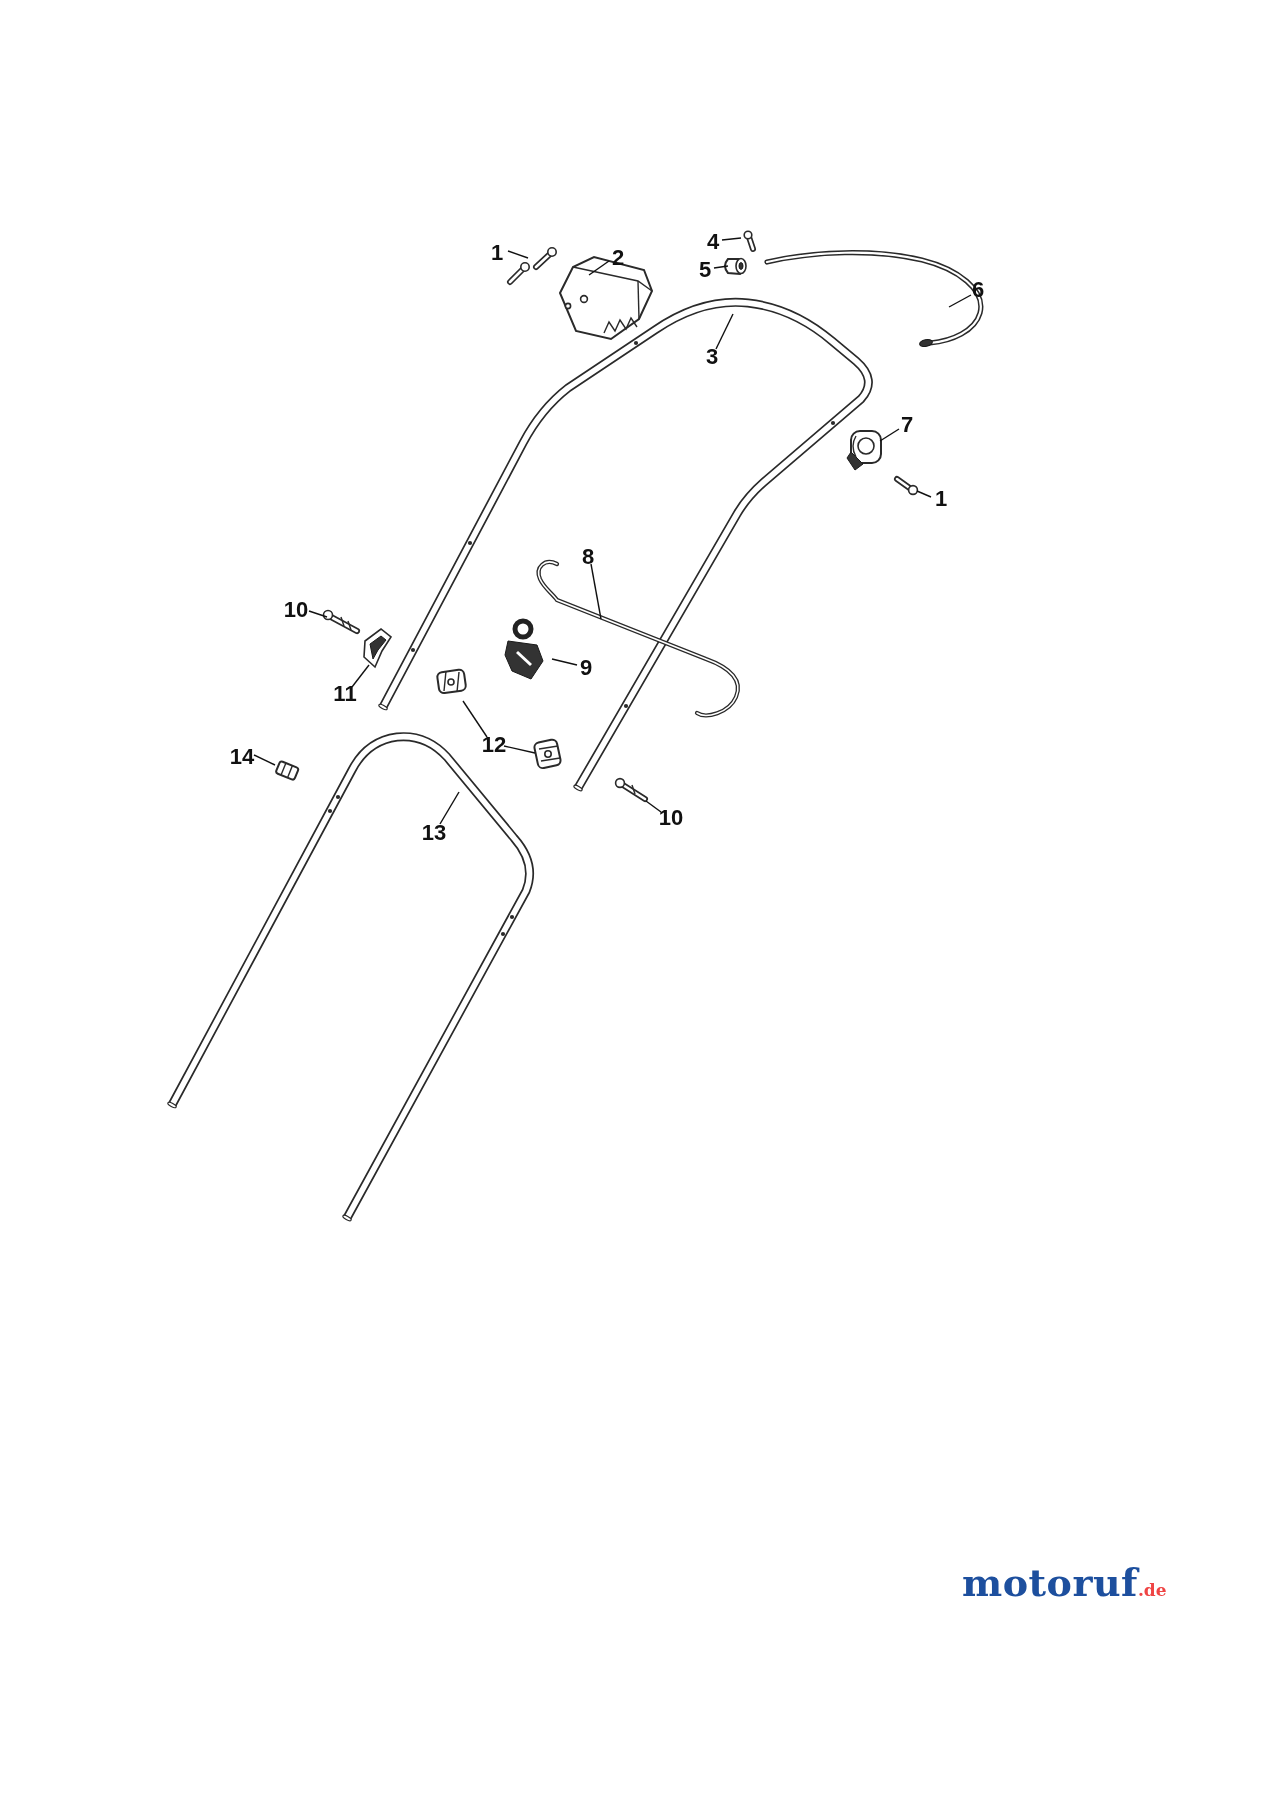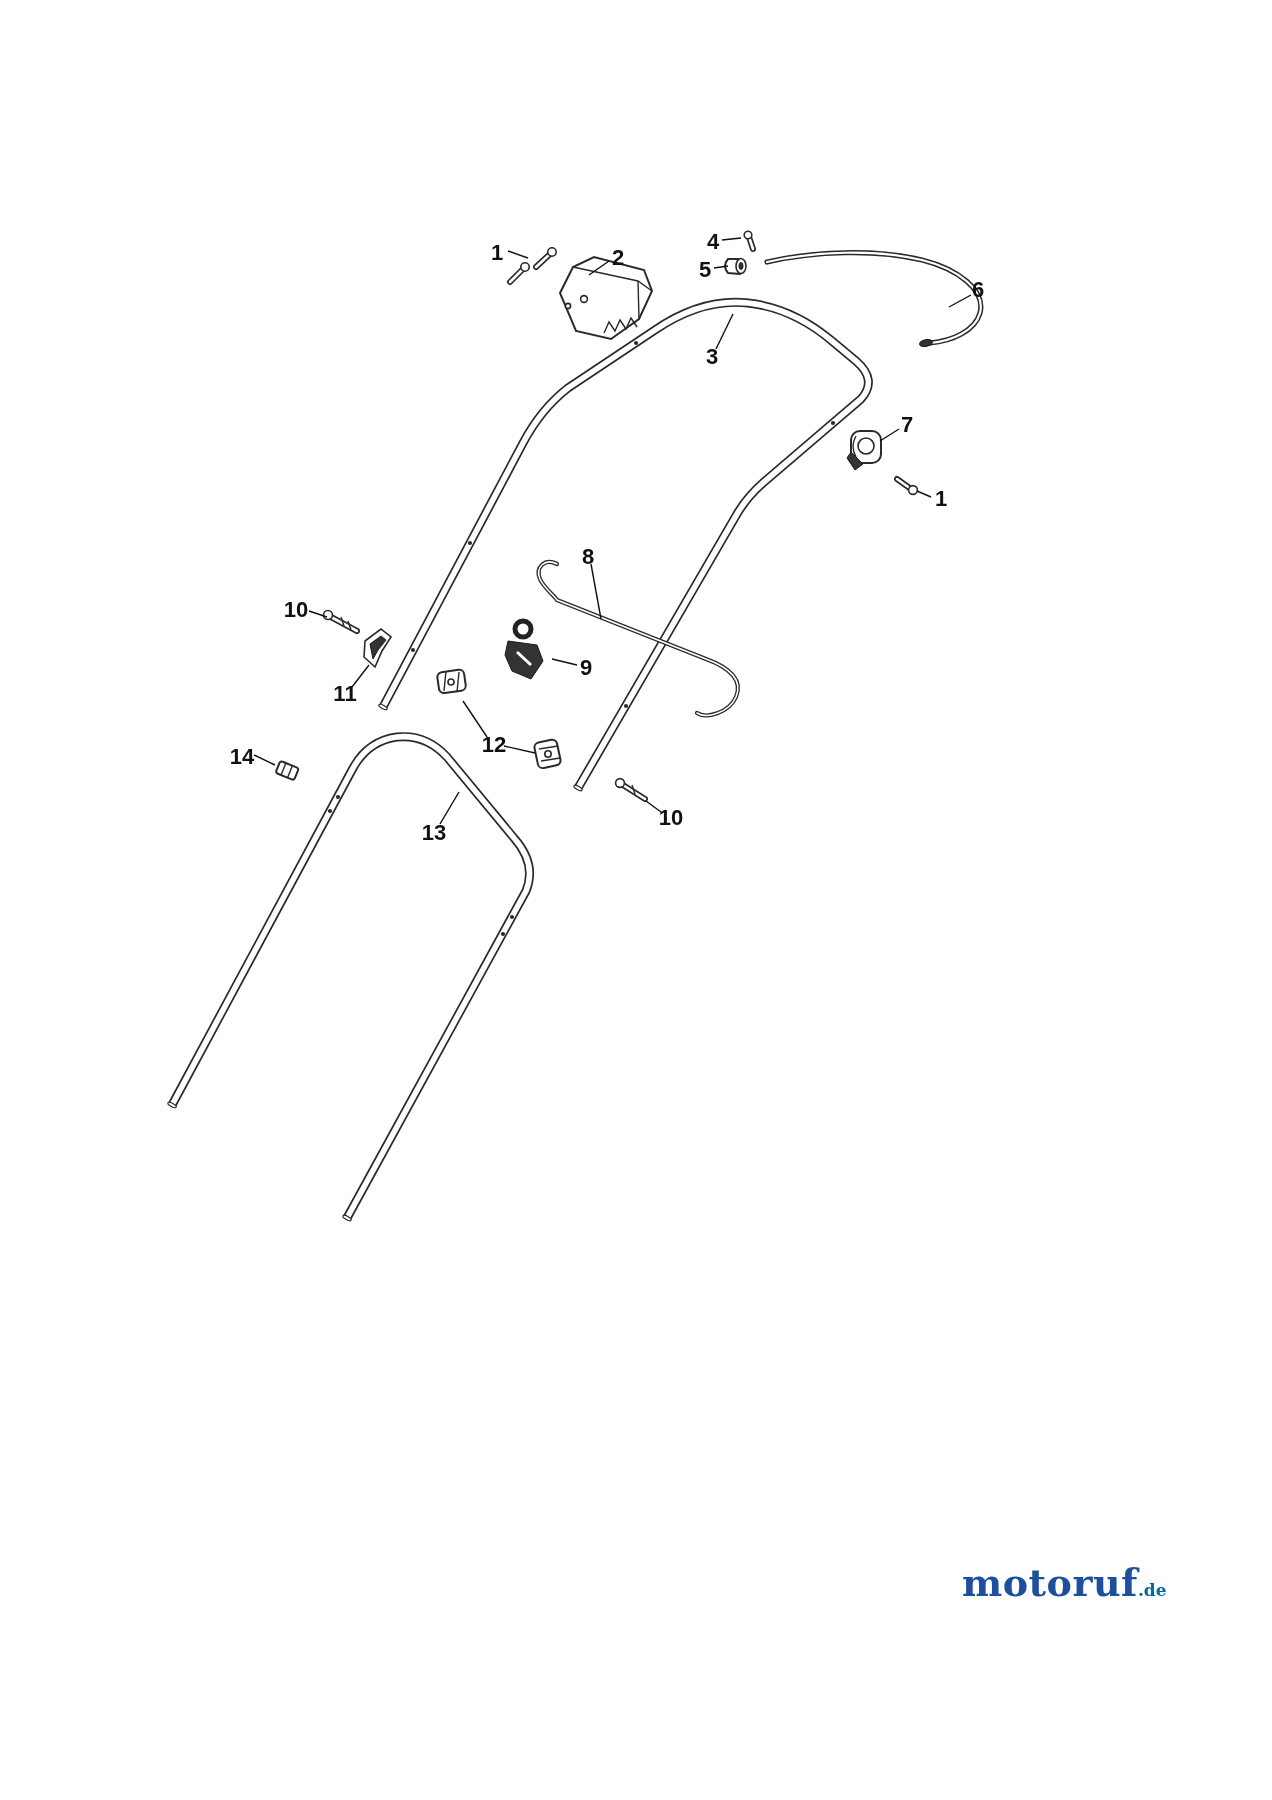--- a/index.html
+++ b/index.html
@@ -16,21 +16,21 @@
   .outline{fill:#fff;stroke:#2a2a2a;stroke-width:1.6;}
   .outline2{fill:#fff;stroke:#2a2a2a;stroke-width:2;}
   .dark-fill{fill:#333;stroke:#1a1a1a;stroke-width:1;}
   .thin{fill:none;stroke:#2a2a2a;stroke-width:1.4;}
   .screw-outer{stroke:#2a2a2a;stroke-width:6;stroke-linecap:round;}
   .screw-inner{stroke:#fff;stroke-width:2.6;stroke-linecap:round;}
   .leader{stroke:#111;stroke-width:1.4;}
   .part-label{font:bold 22px "Liberation Sans",sans-serif;fill:#111;text-anchor:middle;}
   .logo{position:absolute;left:962px;top:1560px;white-space:nowrap;font-family:"DejaVu Serif",serif;}
   .logo-brand{color:#1d4f9e;font-size:38px;font-weight:bold;letter-spacing:.5px;}
-  .logo-tld{color:#0369a1;font-size:17px;font-weight:bold;}
+  .logo-tld{color:#ef4444;font-size:17px;font-weight:bold;}
 </style>
 </head>
 <body>
 
 <div class="page">
 <svg width="1272" height="1800" viewBox="0 0 1272 1800">
 
   <g>
     <path class="tube-outer" d="M 172 1105 L 352 770 Q 367 741 397 737 Q 426 734 447 757 L 514 838 Q 537 864 526 891 L 347 1218"></path>
     <path class="tube-inner" d="M 172 1105 L 352 770 Q 367 741 397 737 Q 426 734 447 757 L 514 838 Q 537 864 526 891 L 347 1218"></path>

